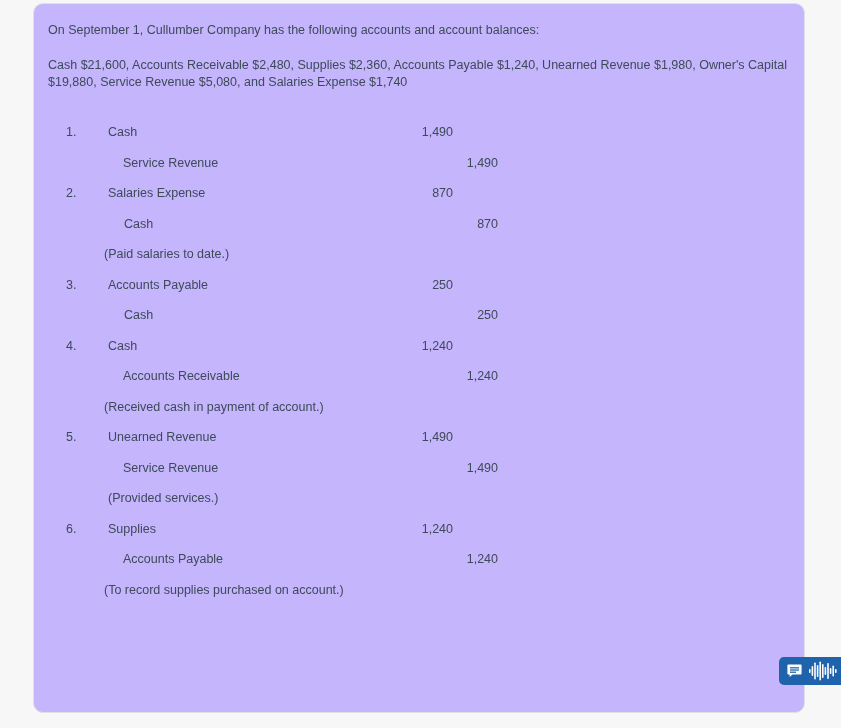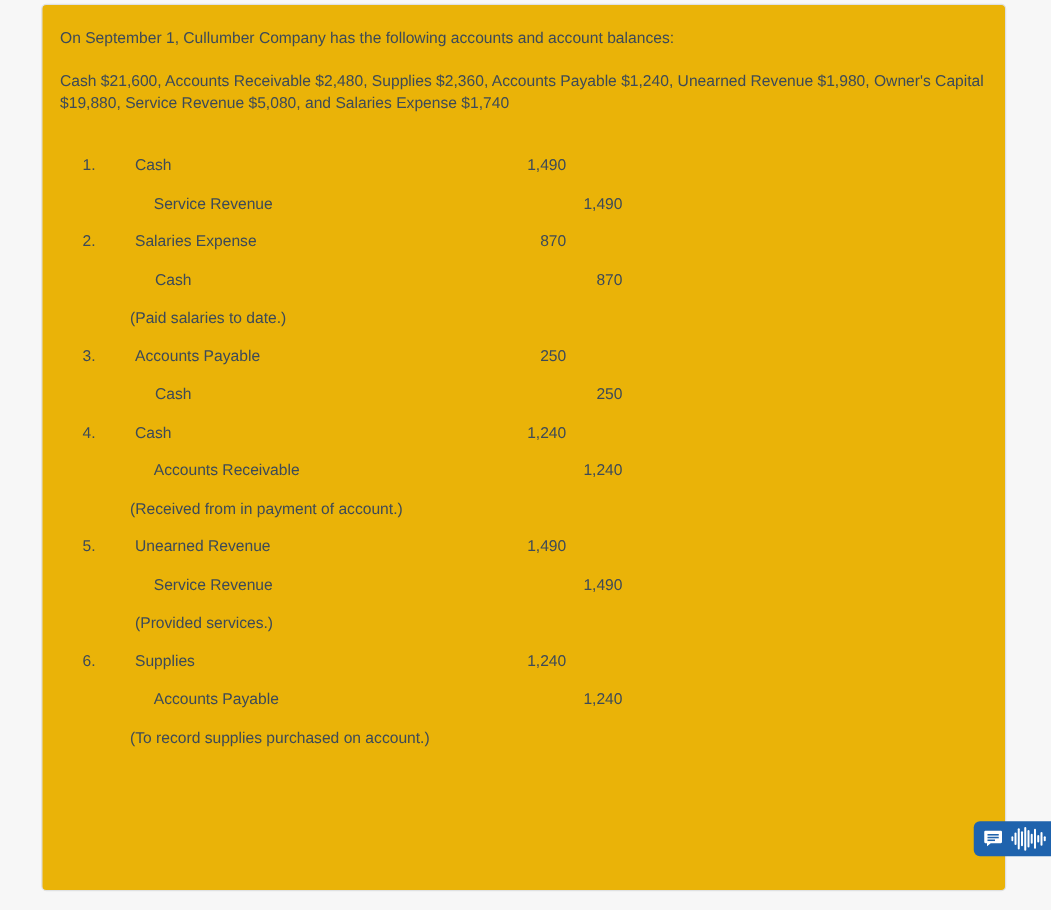--- a/index.html
+++ b/index.html
@@ -15,23 +15,23 @@
     overflow: hidden;
     position: relative;
   }
 
   #question-panel {
     position: absolute;
     left: 33px;
     top: 3px;
     width: 772px;
     height: 710px;
-    background: #eab308;
+    background: #c4b5fd;
     border: 1px solid #e0e1e2;
-    border-radius: 4px;
+    border-radius: 10px;
     box-sizing: border-box;
     overflow: hidden;
   }
 
   .panel-inner {
     padding: 14px 16px 0 14px;
   }
 
   .intro-line {
     font-size: 12.5px;
@@ -180,21 +180,21 @@
         <div class="je-row">
           <span class="je-num">4.</span>
           <span class="je-account debit-acct">Cash</span>
           <span class="je-amount debit-amt">1,240</span>
         </div>
         <div class="je-row">
           <span class="je-account credit-acct">Accounts Receivable</span>
           <span class="je-amount credit-amt">1,240</span>
         </div>
         <div class="je-row">
-          <span class="je-desc">(Received from in payment of account.)</span>
+          <span class="je-desc">(Received cash in payment of account.)</span>
         </div>
       </div>
 
       <div class="journal-entry">
         <div class="je-row">
           <span class="je-num">5.</span>
           <span class="je-account debit-acct">Unearned Revenue</span>
           <span class="je-amount debit-amt">1,490</span>
         </div>
         <div class="je-row">

